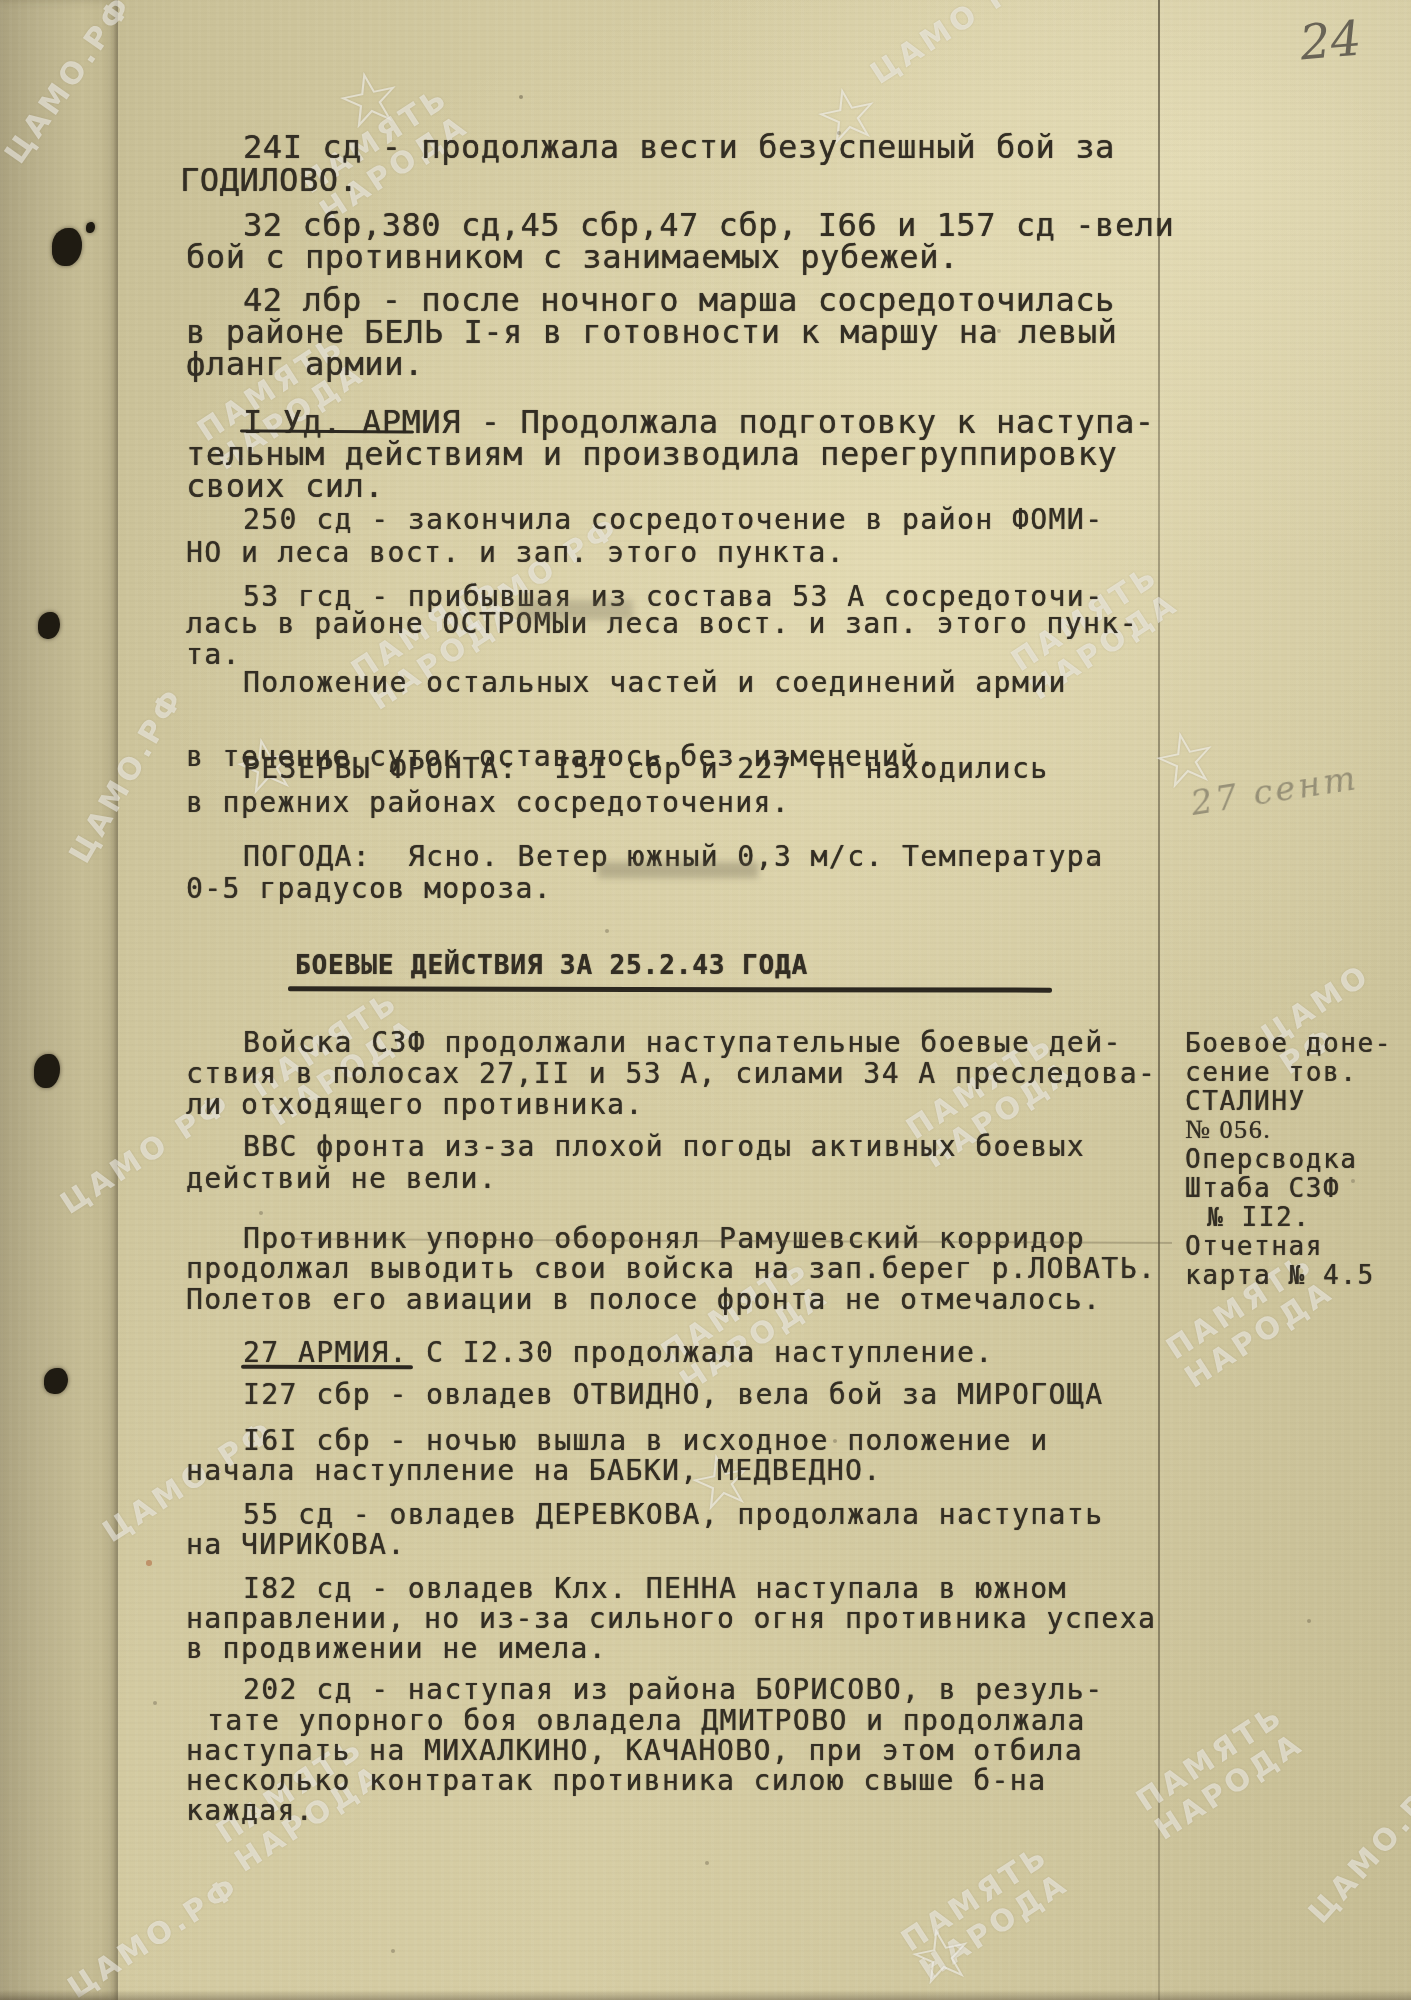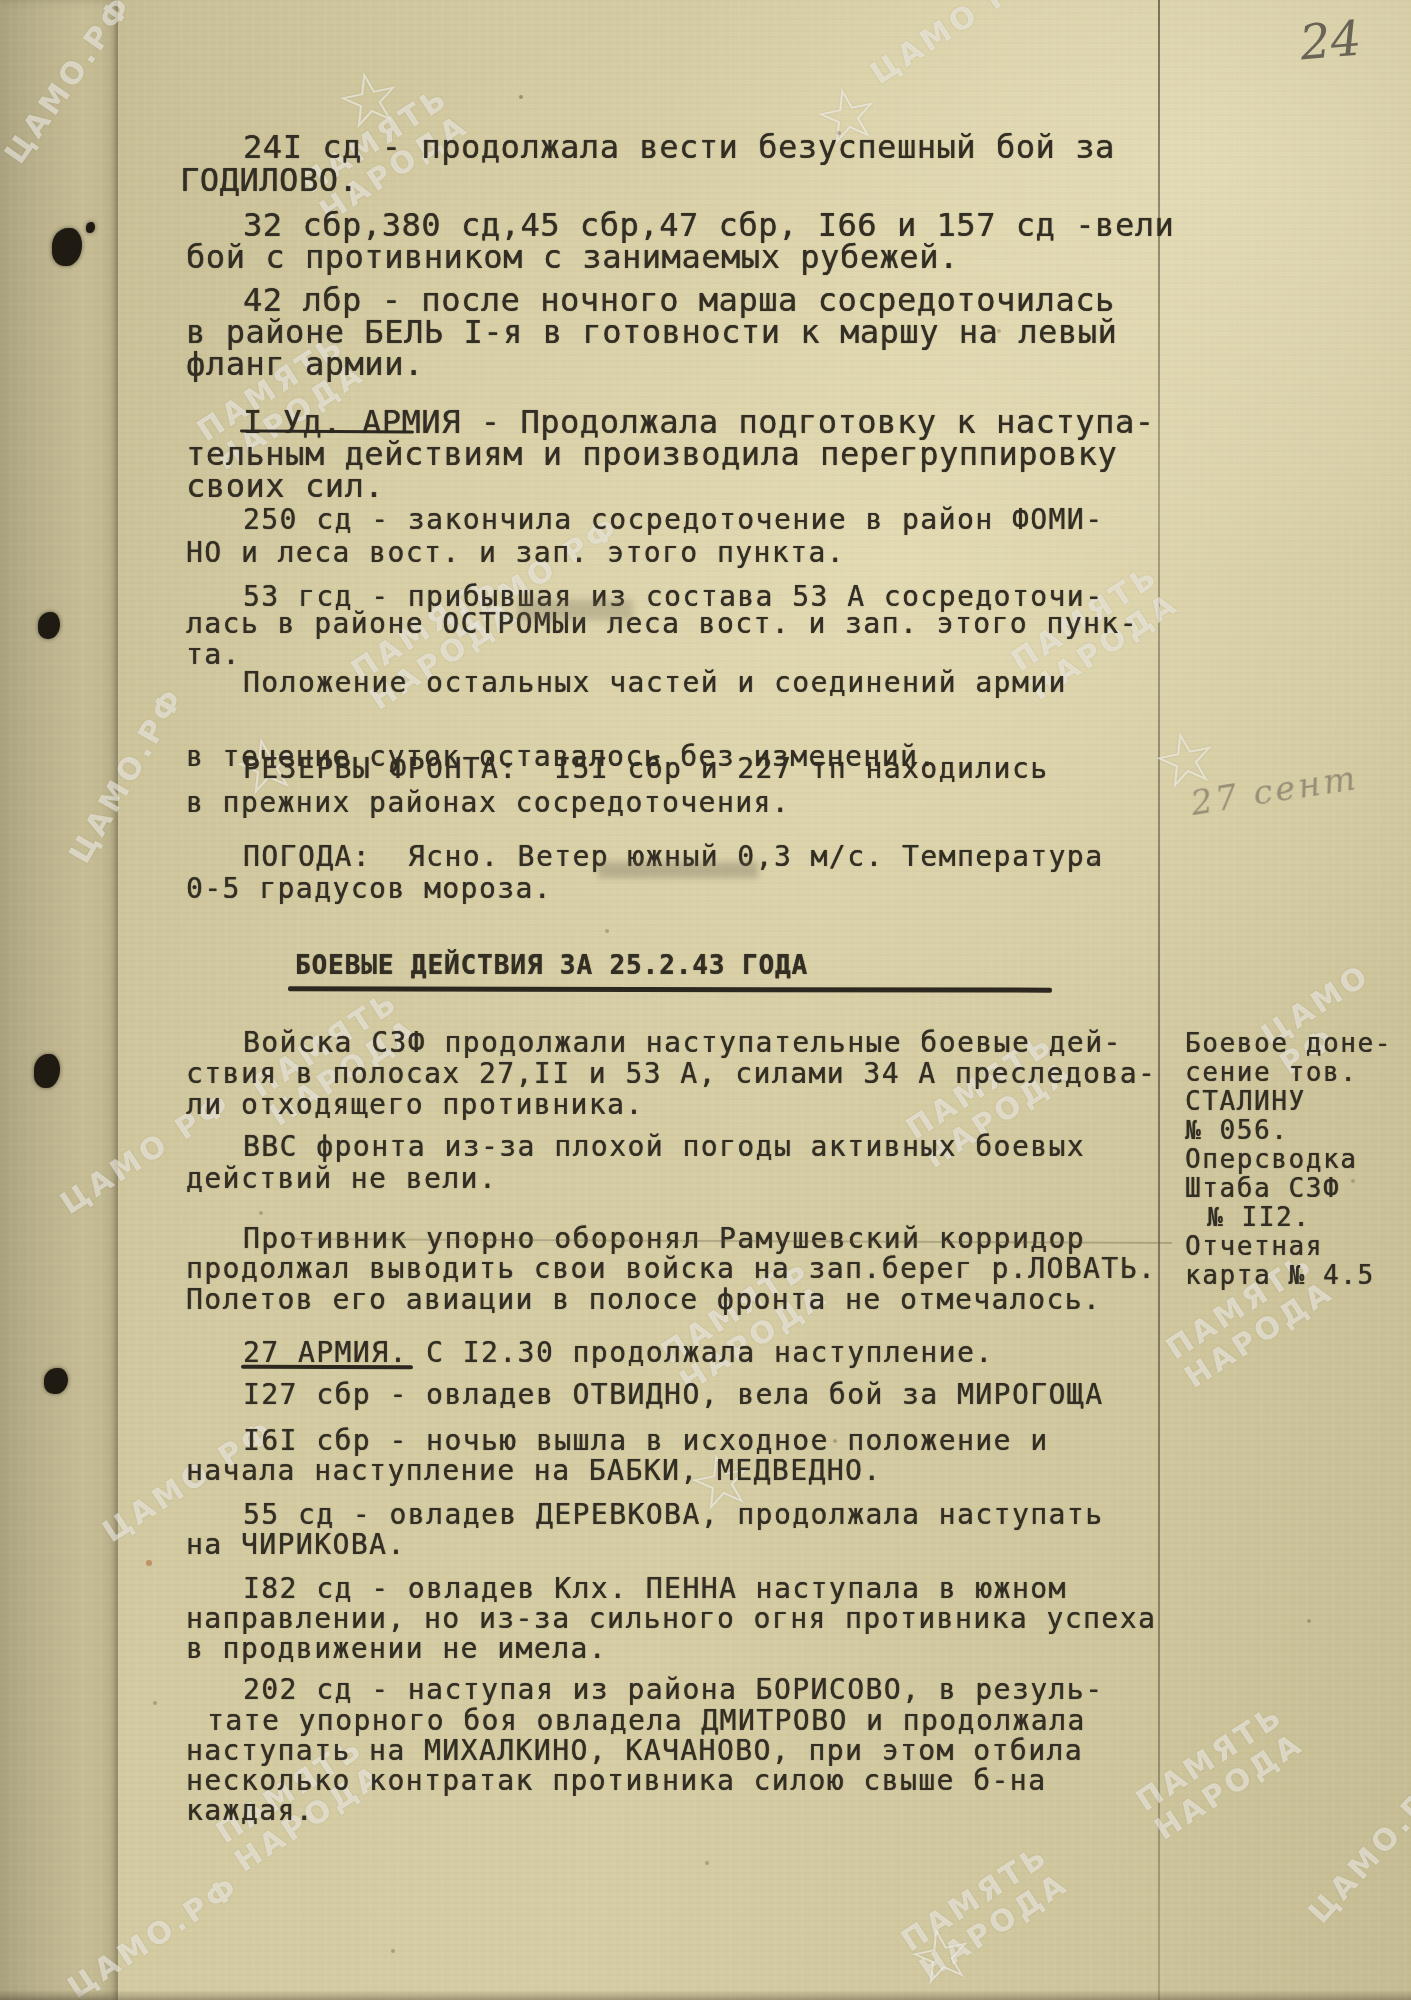--- a/index.html
+++ b/index.html
@@ -148,21 +148,21 @@
       <span class="line w" style="position: absolute; left: 243px; top: 1673px;">202 сд - наступая из района БОРИСОВО, в резуль-</span>
       <span class="line w" style="position: absolute; left: 186px; top: 1704px; margin-left: 21px;">тате упорного боя овладела ДМИТРОВО и продолжала</span>
       <span class="line w" style="position: absolute; left: 186px; top: 1734px;">наступать на МИХАЛКИНО, КАЧАНОВО, при этом отбила</span>
       <span class="line w" style="position: absolute; left: 186px; top: 1764px;">несколько контратак противника силою свыше б-на</span>
       <span class="line w" style="position: absolute; left: 186px; top: 1794px;">каждая.</span>
     </div>
   <div id="margin-layer">
       <span class="line m" style="position: absolute; left: 1185px; top: 1028px;">Боевое доне-</span>
       <span class="line m" style="position: absolute; left: 1185px; top: 1057px;">сение тов.</span>
       <span class="line m" style="position: absolute; left: 1185px; top: 1086px;">СТАЛИНУ</span>
-      <span class="line m" style="position: absolute; left: 1185px; top: 1115px;">№ 056.</span>
+      <span class="line m" style="position: absolute; left: 1185px; top: 1115px; font-family: Liberation Serif, serif;">№ 056.</span>
       <span class="line m" style="position: absolute; left: 1185px; top: 1144px;">Оперсводка</span>
       <span class="line m" style="position: absolute; left: 1185px; top: 1173px;">Штаба СЗФ</span>
       <span class="line m" style="position: absolute; left: 1207px; top: 1202px;">№ II2.</span>
       <span class="line m" style="position: absolute; left: 1185px; top: 1231px;">Отчетная</span>
       <span class="line m" style="position: absolute; left: 1185px; top: 1260px;">карта № 4.5</span>
     </div>
   <div id="underlines-layer">
       <span class="ul" style="position: absolute; left: 240px; top: 430px; width: 174px; height: 3px; transform: rotate(0.3deg);"></span>
       <span class="ul" style="position: absolute; left: 288px; top: 987px; width: 764px; height: 5px; transform: rotate(0.1deg);"></span>
       <span class="ul" style="position: absolute; left: 241px; top: 1365px; width: 172px; height: 4px; transform: rotate(0.2deg);"></span>

